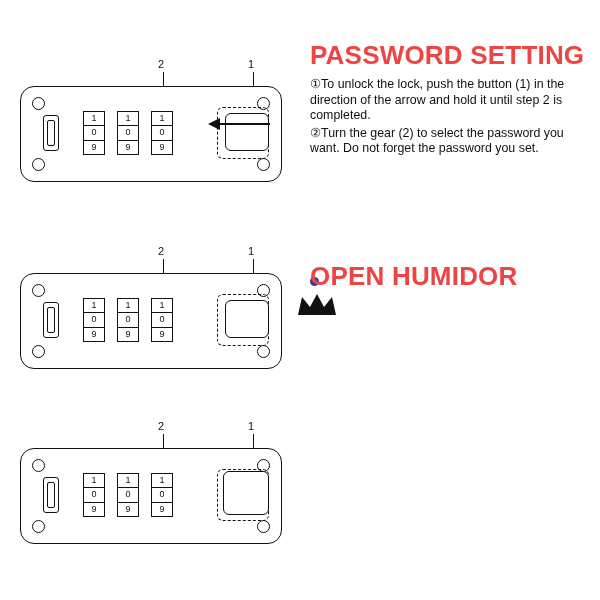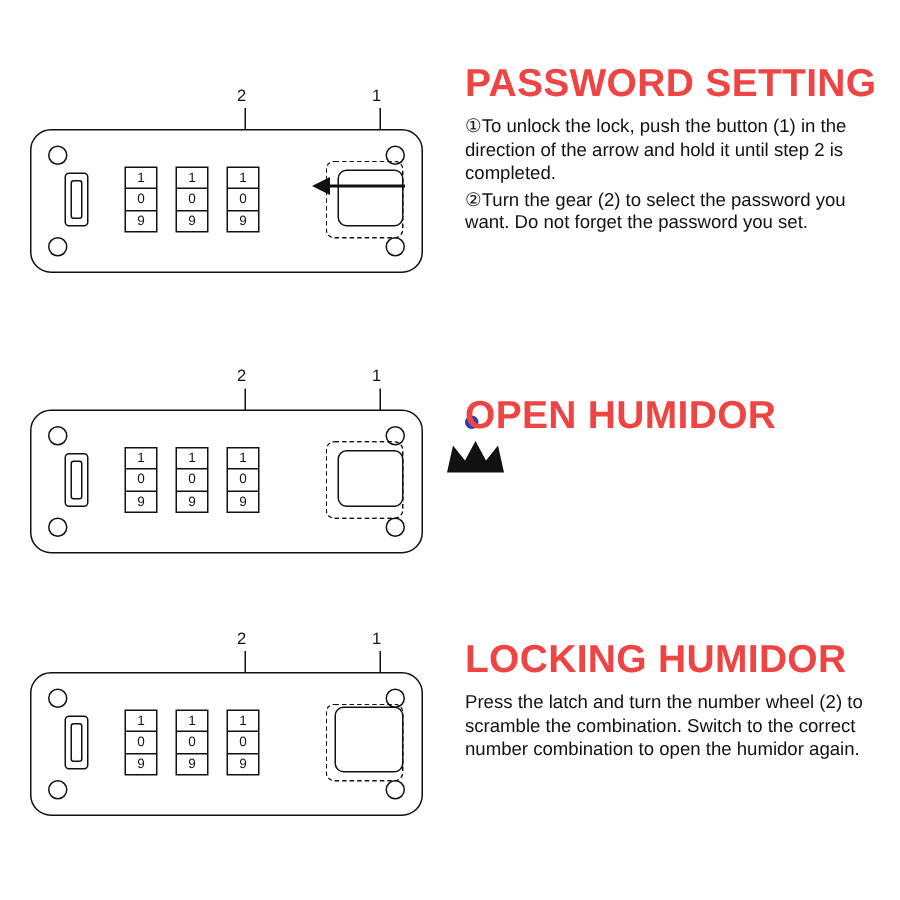--- a/index.html
+++ b/index.html
@@ -363,21 +363,15 @@
             <div class="cell">0</div>
             <div class="cell">9</div>
           </div>
         </div>
 
         <div class="button-plate"></div>
         <div class="button-inner sq"></div>
       </div>
     </div>
 
-    <div class="text-col" style="top:34px;">
-      <h2 class="heading">LOCKING HUMIDOR</h2>
-      <div class="body-text">
-        <p>Press the latch and turn the number wheel (2) to scramble the combination. Switch to the correct number combination to open the humidor again.</p>
-      </div>
-    </div>
   </div>
 
 </div>
 
 </body></html>

